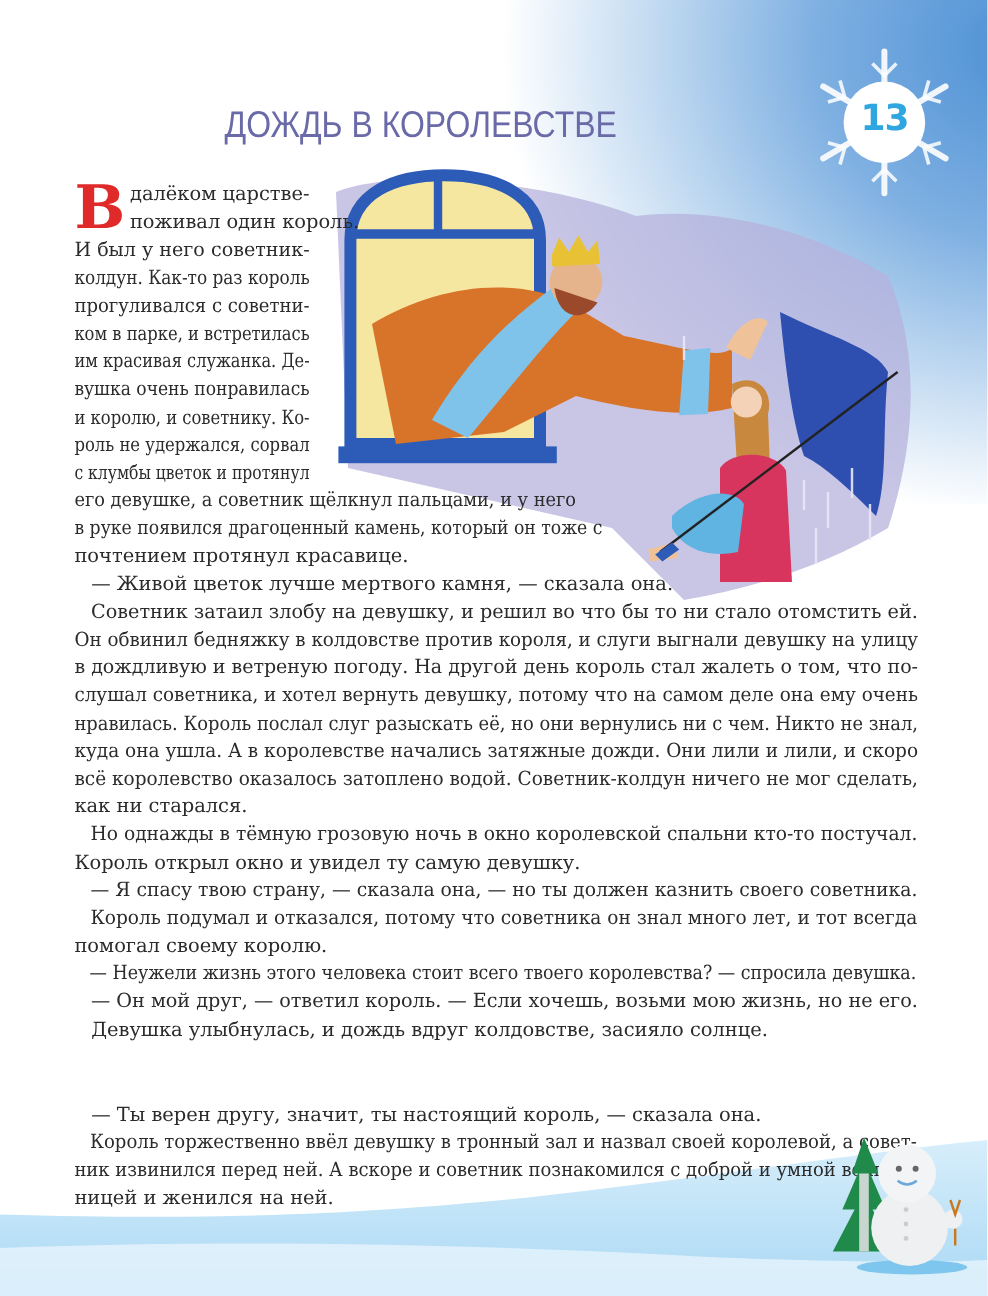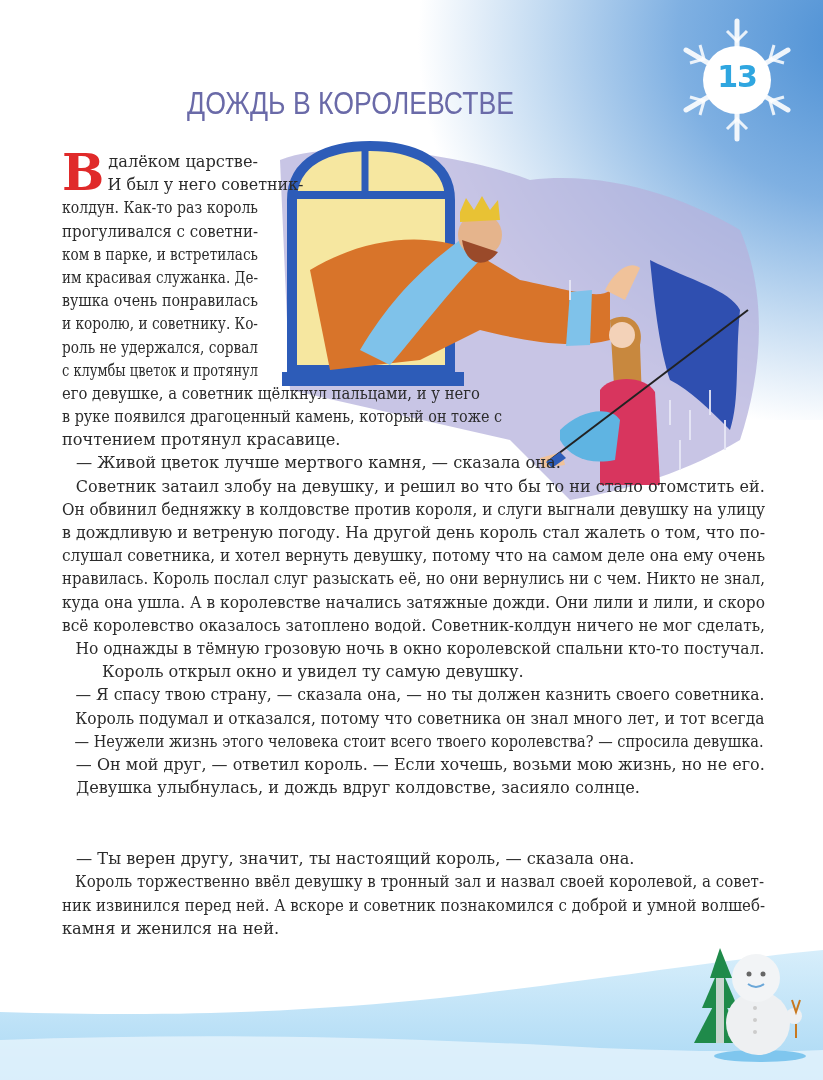--- a/index.html
+++ b/index.html
@@ -10,21 +10,21 @@
     color: #2b2b2b;
   }
   .bg-sky {
     position: absolute; left: 0; top: 0; width: 823px; height: 420px;
     background: radial-gradient(ellipse 520px 460px at 860px 40px, #4b8fd4 0%, #7fb0e2 35%, #c5dcf2 62%, rgba(255,255,255,0) 85%);
   }
   .bg-snow {
     position: absolute; left: 0; bottom: 0; width: 823px; height: 140px;
   }
   .page-number-badge {
-    position: absolute; left: 672px; top: 15px; width: 130px; height: 130px;
+    position: absolute; left: 672px; top: 37px; width: 130px; height: 130px;
   }
   .page-number {
     position: absolute; left: 0; top: 44px; width: 130px; text-align: center;
     font-family: "DejaVu Sans", sans-serif; font-weight: bold; font-size: 30px;
     color: #2fa6e0; letter-spacing: -1px;
   }
   .title {
     position: absolute; left: 170px; top: 86px; width: 420px; text-align: center;
     font-family: "Liberation Sans", sans-serif; font-size: 31px; letter-spacing: 0px;
     color: #6a6aa8; transform: scaleX(0.86); transform-origin: left center;
@@ -129,20 +129,21 @@
       <line x1="455" y1="280" x2="455" y2="310"></line>
     <line x1="300" y1="140" x2="300" y2="160"></line>
       <line x1="410" y1="300" x2="410" y2="330"></line>
   </g>
 </svg>
 
 <div class="text">
   <div>
     <span class="dropcap">В</span>
     <span class="line narrow" style="width: 196px; display: block;">далёком царстве-</span>
+    <span class="line narrow" style="width: 196px; display: block;">поживал один король.</span>
     <span class="line narrow" style="width: 199.359px; display: block; transform: scaleX(0.983149); transform-origin: left center; text-align-last: left;">И был у него советник-</span>
     <span class="line narrow" style="width: 225.391px; display: block; transform: scaleX(0.869601); transform-origin: left center; text-align-last: left;">колдун. Как-то раз король</span>
     <span class="line narrow" style="width: 211.172px; display: block; transform: scaleX(0.928154); transform-origin: left center; text-align-last: left;">прогуливался с советни-</span>
     <span class="line narrow" style="width: 233.219px; display: block; transform: scaleX(0.840413); transform-origin: left center; text-align-last: left;">ком в парке, и встретилась</span>
     <span class="line narrow" style="width: 235.109px; display: block; transform: scaleX(0.833655); transform-origin: left center; text-align-last: left;">им красивая служанка. Де-</span>
     <span class="line narrow" style="width: 222.438px; display: block; transform: scaleX(0.881146); transform-origin: left center; text-align-last: left;">вушка очень понравилась</span>
     <span class="line narrow" style="width: 232.234px; display: block; transform: scaleX(0.843975); transform-origin: left center; text-align-last: left;">и королю, и советнику. Ко-</span>
     <span class="line narrow" style="width: 231.922px; display: block; transform: scaleX(0.845112); transform-origin: left center; text-align-last: left;">роль не удержался, сорвал</span>
     <span class="line narrow" style="width: 244.172px; display: block; transform: scaleX(0.802713); transform-origin: left center; text-align-last: left;">с клумбы цветок и протянул</span>
     <span class="line narrow" style="width: 457.516px; display: block; transform: scaleX(0.91363); transform-origin: left center; text-align-last: left;">его девушке, а советник щёлкнул пальцами, и у него</span>
@@ -151,31 +152,33 @@
   </div>
   <div id="body-lines">
       <span class="line wide last indent" style="width: 689px; display: block;">— Живой цветок лучше мертвого камня, — сказала она.</span>
       <span class="line wide indent" style="width: 697.125px; display: block; transform: scaleX(0.988345); transform-origin: left center; text-align-last: left;">Советник затаил злобу на девушку, и решил во что бы то ни стало отомстить ей.</span>
       <span class="line wide" style="width: 746.828px; display: block; transform: scaleX(0.941314); transform-origin: left center; text-align-last: left;">Он обвинил бедняжку в колдовстве против короля, и слуги выгнали девушку на улицу</span>
       <span class="line wide" style="width: 718.281px; display: block; transform: scaleX(0.978725); transform-origin: left center; text-align-last: left;">в дождливую и ветреную погоду. На другой день король стал жалеть о том, что по-</span>
       <span class="line wide" style="width: 743.109px; display: block; transform: scaleX(0.946025); transform-origin: left center; text-align-last: left;">слушал советника, и хотел вернуть девушку, потому что на самом деле она ему очень</span>
       <span class="line wide" style="width: 764.625px; display: block; transform: scaleX(0.919405); transform-origin: left center; text-align-last: left;">нравилась. Король послал слуг разыскать её, но они вернулись ни с чем. Никто не знал,</span>
       <span class="line wide" style="width: 739.109px; display: block; transform: scaleX(0.951145); transform-origin: left center; text-align-last: left;">куда она ушла. А в королевстве начались затяжные дожди. Они лили и лили, и скоро</span>
       <span class="line wide" style="width: 738.781px; display: block; transform: scaleX(0.951567); transform-origin: left center; text-align-last: left;">всё королевство оказалось затоплено водой. Советник-колдун ничего не мог сделать,</span>
+      <span class="line wide last" style="width: 703px; display: block;">как ни старался.</span>
       <span class="line wide indent" style="width: 718.156px; display: block; transform: scaleX(0.959401); transform-origin: left center; text-align-last: left;">Но однажды в тёмную грозовую ночь в окно королевской спальни кто-то постучал.</span>
-      <span class="line wide last" style="width: 703px; display: block; margin-left: 40px;">Король открыл окно и увидел ту самую девушку.</span>
+      <span class="line wide last" style="width: 703px; display: block;">Король открыл окно и увидел ту самую девушку.</span>
       <span class="line wide last indent" style="width: 714.016px; display: block; transform: scaleX(0.964965); transform-origin: left center; text-align-last: left;">— Я спасу твою страну, — сказала она, — но ты должен казнить своего советника.</span>
       <span class="line wide indent" style="width: 721.641px; display: block; transform: scaleX(0.954769); transform-origin: left center; text-align-last: left;">Король подумал и отказался, потому что советника он знал много лет, и тот всегда</span>
+      <span class="line wide last" style="width: 703px; display: block;">помогал своему королю.</span>
       <span class="line wide indent" style="width: 768.047px; display: block; transform: scaleX(0.897081); transform-origin: left center; text-align-last: left;">— Неужели жизнь этого человека стоит всего твоего королевства? — спросила девушка.</span>
       <span class="line wide indent" style="width: 697.594px; display: block; transform: scaleX(0.987681); transform-origin: left center; text-align-last: left;">— Он мой друг, — ответил король. — Если хочешь, возьми мою жизнь, но не его.</span>
       <span class="line wide last indent" style="width: 689px; display: block;">Девушка улыбнулась, и дождь вдруг колдовстве, засияло солнце.</span>
       <span class="line wide last indent" style="width: 689px; display: block; margin-top: 48px;">— Ты верен другу, значит, ты настоящий король, — сказала она.</span>
       <span class="line wide indent" style="width: 741.562px; display: block; transform: scaleX(0.929119); transform-origin: left center; text-align-last: left;">Король торжественно ввёл девушку в тронный зал и назвал своей королевой, а совет-</span>
       <span class="line wide" style="width: 760.266px; display: block; transform: scaleX(0.924677); transform-origin: left center; text-align-last: left;">ник извинился перед ней. А вскоре и советник познакомился с доброй и умной волшеб-</span>
-      <span class="line wide last" style="width: 703px; display: block;">камня и женился на ней.</span>
+      <span class="line wide last" style="width: 703px; display: block;">ницей и женился на ней.</span>
     </div>
 </div>
 
 <svg class="snowman" viewBox="0 0 140 132">
   <g fill="#1f8a4a">
     <path d="M40 10 L 52 40 L 30 40 Z"></path>
     <path d="M40 28 L 58 70 L 22 70 Z"></path>
     <path d="M40 55 L 64 105 L 14 105 Z"></path>
     <path d="M36 40 L 44 40 L 44 105 L 36 105 Z" fill="#c8d6cf"></path>
   </g>

